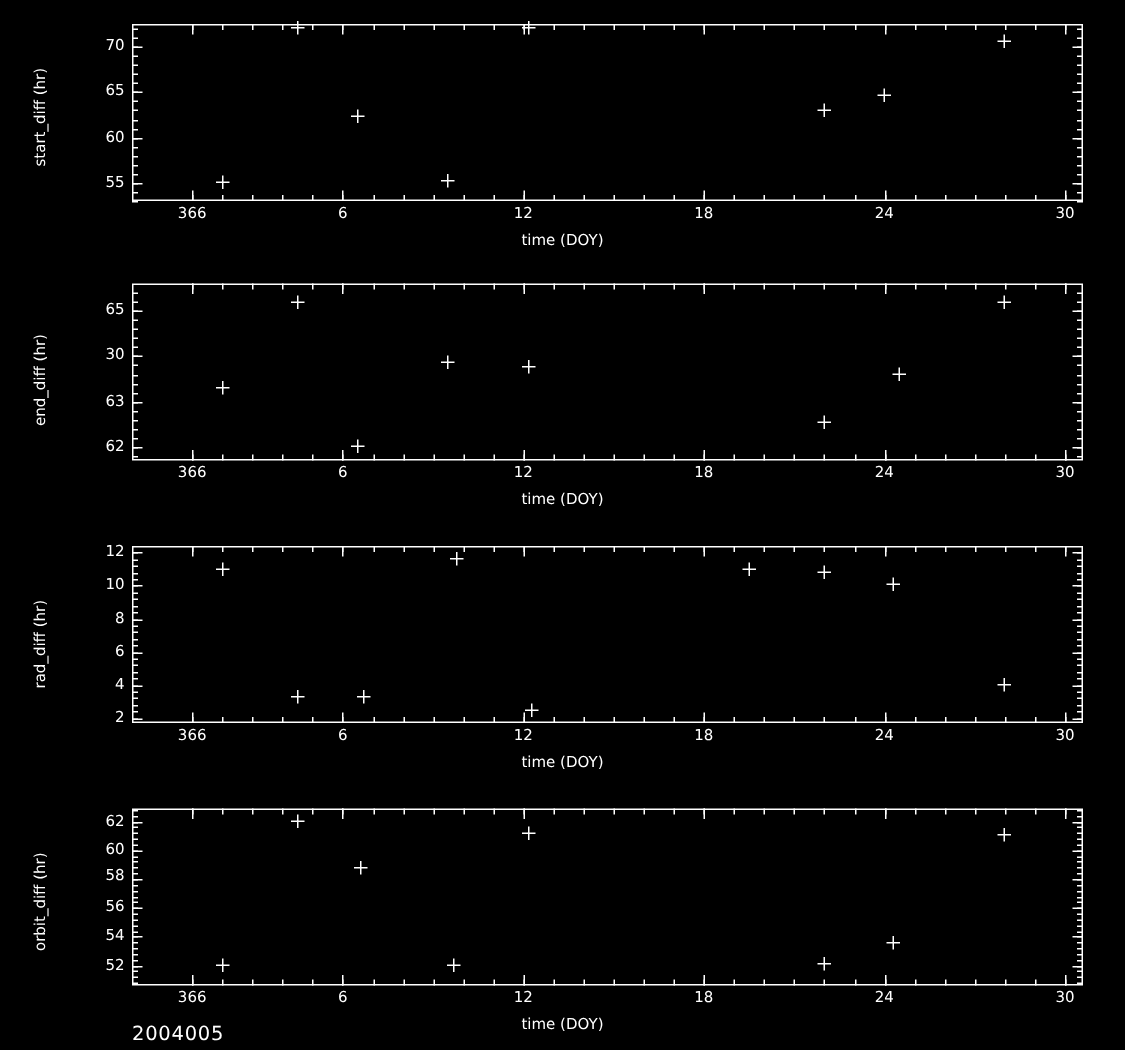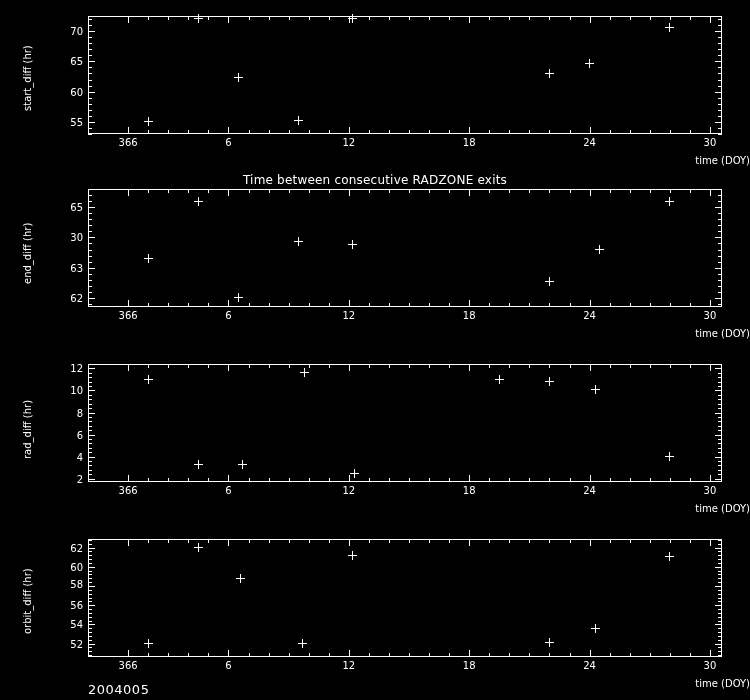--- a/index.html
+++ b/index.html
@@ -2,21 +2,21 @@
 <html><head>
 <meta charset="utf-8">
 <style>
   html,body{margin:0;padding:0;background:#000;}
   body{width:750px;height:700px;overflow:hidden;font-family:"DejaVu Sans",sans-serif;color:#fff;}
   .page{position:relative;width:750px;height:700px;background:#000;}
   .panel{position:absolute;left:0;width:750px;}
   .title{position:absolute;top:0;left:0;width:750px;text-align:center;font-size:12px;color:#fff;letter-spacing:0.2px;}
   .plotbox{position:absolute;border:1px solid #fff;box-sizing:border-box;background:#000;}
   .ylabel{position:absolute;font-size:10px;color:#fff;transform:rotate(-90deg);transform-origin:left top;white-space:nowrap;}
-  .xlabel{position:absolute;font-size:10px;color:#fff;text-align:right;width:750px;left:0;}
+  .xlabel{position:absolute;font-size:10px;color:#fff;text-align:center;width:750px;left:0;}
   .xtick-label{position:absolute;font-size:10px;color:#fff;transform:translateX(-50%);white-space:nowrap;}
   .ytick-label{position:absolute;font-size:10px;color:#fff;transform:translateY(-50%);white-space:nowrap;text-align:right;}
   .tick{position:absolute;background:#fff;}
   .marker{position:absolute;width:9px;height:9px;margin-left:-4.5px;margin-top:-4.5px;}
   .marker:before,.marker:after{content:"";position:absolute;background:#fff;}
   .marker:before{left:4px;top:0;width:1px;height:9px;}
   .marker:after{top:4px;left:0;height:1px;width:9px;}
   .footer{position:absolute;font-size:13px;color:#fff;letter-spacing:0.5px;}
 </style>
 </head>
@@ -162,21 +162,20 @@
       <div class="marker" style="left: 198.348px; top: 18.4205px;"></div>
       <div class="marker" style="left: 238.475px; top: 77.7231px;"></div>
       <div class="marker" style="left: 298.665px; top: 120.082px;"></div>
       <div class="marker" style="left: 352.835px; top: 18.4205px;"></div>
       <div class="marker" style="left: 549.456px; top: 73.4872px;"></div>
       <div class="marker" style="left: 589.582px; top: 63.2px;"></div>
       <div class="marker" style="left: 669.835px; top: 27.4974px;"></div>
     </div>
 
   <div class="panel" id="panel1" style="top:173px;height:170px;">
-    <div class="title">Time between consecutive RADZONE exits</div>
     <div class="plotbox" style="left: 88px; top: 16px; width: 634px; height: 118px;"></div>
     <div class="ylabel" style="left: 22px; top: 111px;">end_diff (hr)</div>
     <div class="xlabel" style="top: 155px;">time (DOY)</div>
   <div class="tick" style="left: 128.127px; top: 127px; width: 1px; height: 7px;"></div>
       <div class="tick" style="left: 128.127px; top: 16px; width: 1px; height: 7px;"></div>
       <div class="xtick-label" style="left: 128.127px; top: 137px;">366</div>
       <div class="tick" style="left: 228.443px; top: 127px; width: 1px; height: 7px;"></div>
       <div class="tick" style="left: 228.443px; top: 16px; width: 1px; height: 7px;"></div>
       <div class="xtick-label" style="left: 228.443px; top: 137px;">6</div>
       <div class="tick" style="left: 348.823px; top: 127px; width: 1px; height: 7px;"></div>

